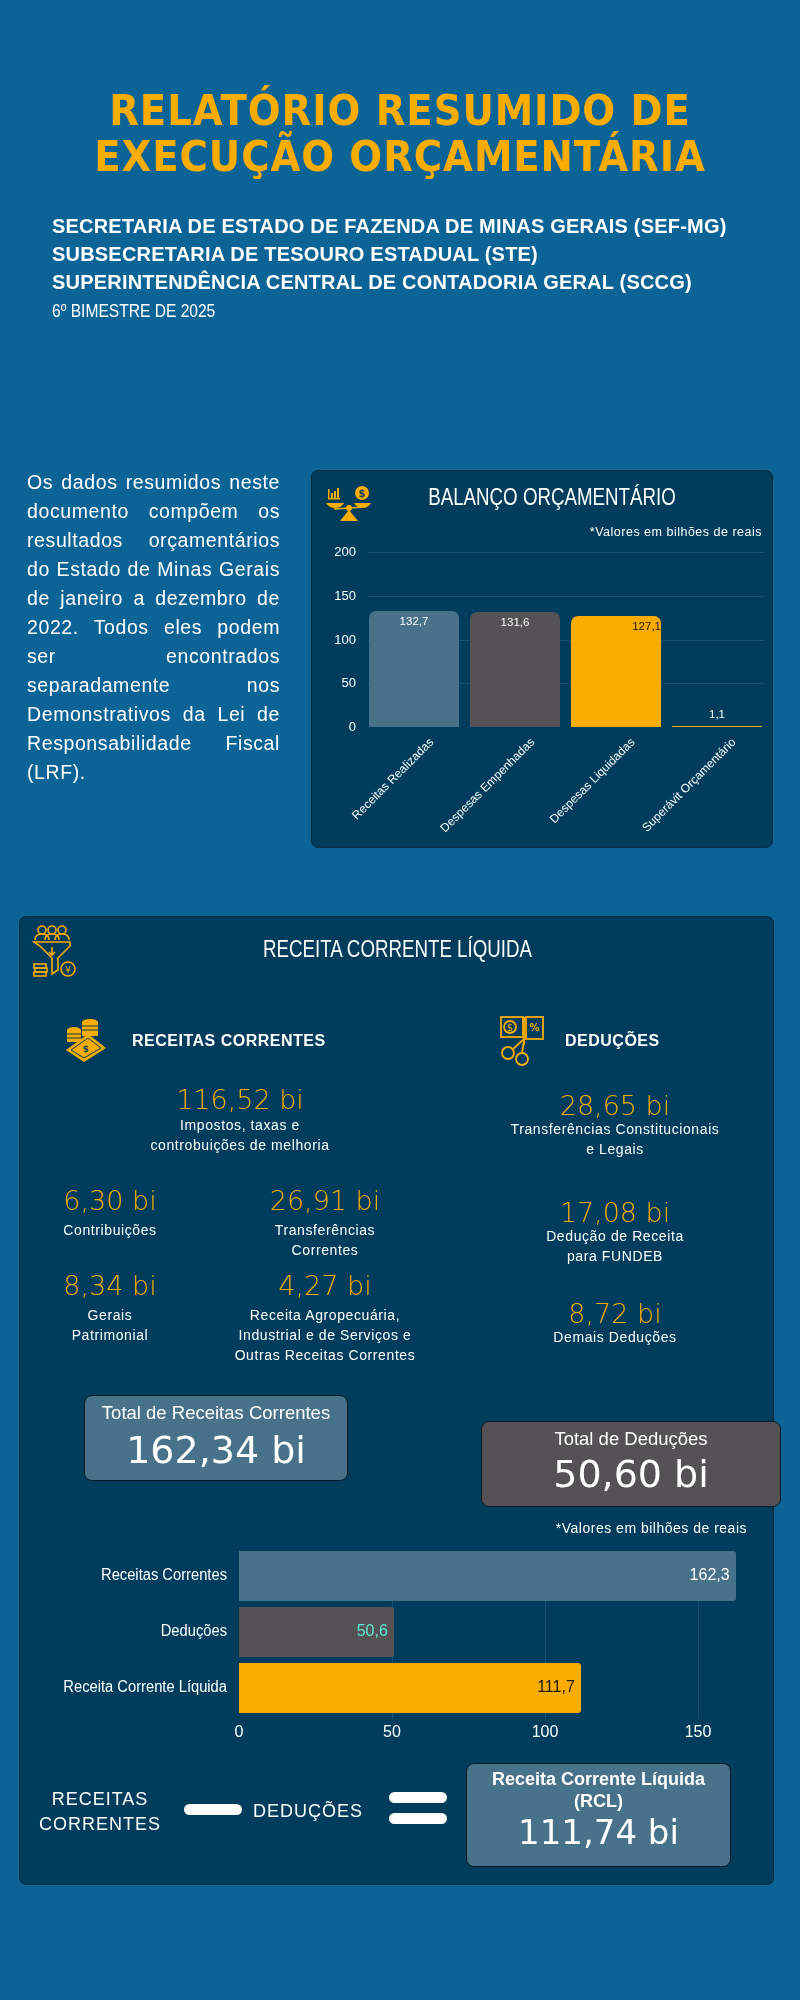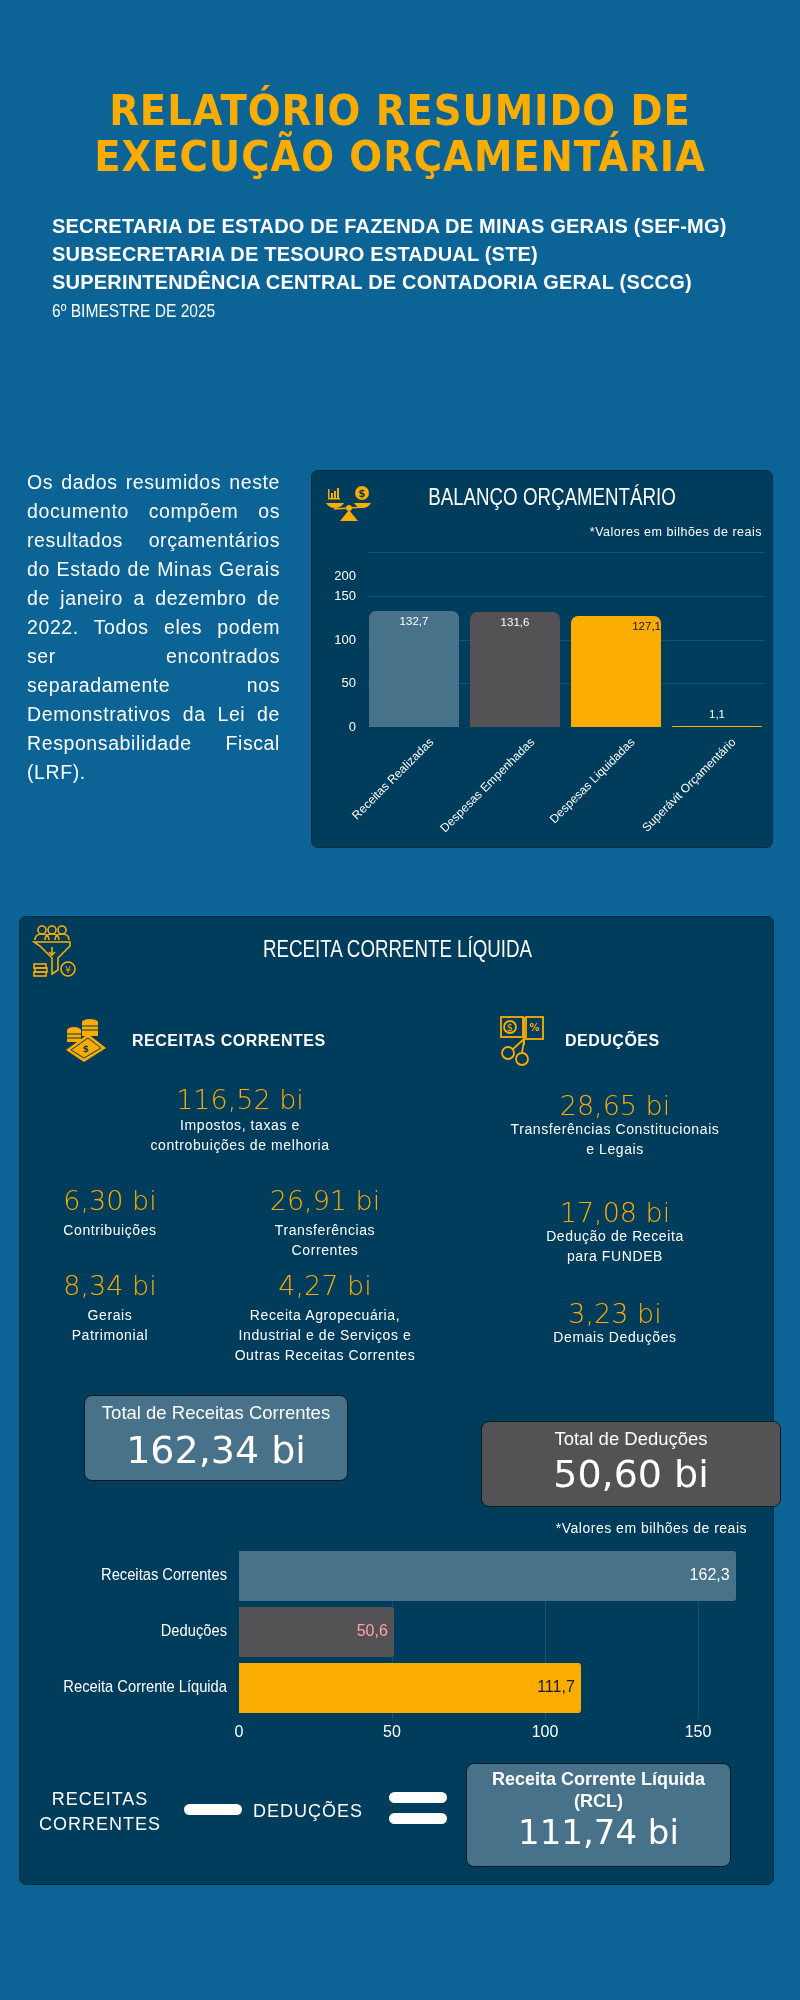--- a/index.html
+++ b/index.html
@@ -91,21 +91,21 @@
 
   <div id="c1-grid">
       <div class="ytick" style="left: 4px; top: 248px;">0</div>
       <div class="gridline" style="left: 56px; width: 397px; top: 212.25px;"></div>
       <div class="ytick" style="left: 4px; top: 204.25px;">50</div>
       <div class="gridline" style="left: 56px; width: 397px; top: 168.5px;"></div>
       <div class="ytick" style="left: 4px; top: 160.5px;">100</div>
       <div class="gridline" style="left: 56px; width: 397px; top: 124.75px;"></div>
       <div class="ytick" style="left: 4px; top: 116.75px;">150</div>
       <div class="gridline" style="left: 56px; width: 397px; top: 81px;"></div>
-      <div class="ytick" style="left: 4px; top: 73px; margin-top: 24px;">200</div>
+      <div class="ytick" style="left: 4px; top: 73px;">200</div>
     </div>
   <div id="c1-bars">
       <div class="vbar" style="left: 57px; width: 90px; top: 139.887px; height: 116.112px; background: rgb(71, 114, 137);"></div>
       <div class="vbar-label" style="left: 57px; top: 143.887px; color: rgb(255, 255, 255);">132,7</div>
       <div class="xlab" style="right: 346px; top: 264px;">Receitas Realizadas</div>
       <div class="vbar" style="left: 158px; width: 90px; top: 140.85px; height: 115.15px; background: rgb(84, 82, 84);"></div>
       <div class="vbar-label" style="left: 158px; top: 144.85px; color: rgb(255, 255, 255);">131,6</div>
       <div class="xlab" style="right: 245px; top: 264px;">Despesas Empenhadas</div>
       <div class="vbar" style="left: 259px; width: 90px; top: 144.787px; height: 111.212px; background: rgb(251, 172, 0);"></div>
       <div class="vbar-label" style="left: 259px; top: 148.787px; color: rgb(26, 26, 26); text-align: right;">127,1</div>
@@ -196,21 +196,21 @@
 
   <div class="stat" style="left:490px;width:210px;top:174px">
     <div class="v">28,65 bi</div>
     <div class="l" style="margin-top:-2px">Transferências Constitucionais e Legais</div>
   </div>
   <div class="stat" style="left:505px;width:180px;top:281px">
     <div class="v">17,08 bi</div>
     <div class="l" style="width:150px;margin:-2px auto 0">Dedução de Receita para FUNDEB</div>
   </div>
   <div class="stat" style="left:505px;width:180px;top:382px">
-    <div class="v">3,23 bi</div>
+    <div class="v">8,72 bi</div>
     <div class="l" style="margin-top:-2px">Demais Deduções</div>
   </div>
 
   <div class="total-box" style="left:64px;top:478px;width:264px;height:86px;background:#477289">
     <div class="tl">Total de Receitas Correntes</div>
     <div class="tv">162,34 bi</div>
   </div>
   <div class="total-box" style="left:461px;top:504px;width:300px;height:86px;background:#545254">
     <div class="tl">Total de Deduções</div>
     <div class="tv" style="margin-top:2px">50,60 bi</div>
@@ -223,21 +223,21 @@
       <div class="xtick" style="left: 352px; top: 806px;">50</div>
       <div class="vgrid" style="left: 525px; top: 634px; height: 168px;"></div>
       <div class="xtick" style="left: 505px; top: 806px;">100</div>
       <div class="vgrid" style="left: 678px; top: 634px; height: 168px;"></div>
       <div class="xtick" style="left: 658px; top: 806px;">150</div>
       <div class="hbar" style="left: 219px; top: 634px; width: 496.638px; background: rgb(71, 114, 137);"></div>
       <div class="hbar-label" style="left: 7px; top: 649px;">Receitas Correntes</div>
       <div class="hbar-val" style="left: 649.638px; width: 60px; top: 649px; color: rgb(255, 255, 255);">162,3</div>
       <div class="hbar" style="left: 219px; top: 690px; width: 154.836px; background: rgb(84, 82, 84);"></div>
       <div class="hbar-label" style="left: 7px; top: 705px;">Deduções</div>
-      <div class="hbar-val" style="left: 307.836px; width: 60px; top: 705px; color: #fca5a5;">50,6</div>
+      <div class="hbar-val" style="left: 307.836px; width: 60px; top: 705px; color: #5eead4;">50,6</div>
       <div class="hbar" style="left: 219px; top: 746px; width: 341.802px; background: rgb(251, 172, 0);"></div>
       <div class="hbar-label" style="left: 7px; top: 761px;">Receita Corrente Líquida</div>
       <div class="hbar-val" style="left: 494.802px; width: 60px; top: 761px; color: rgb(26, 26, 26);">111,7</div>
     </div>
 
   <div class="eq-text" style="left:5px;width:150px;top:870px">RECEITAS CORRENTES</div>
   <div class="pill" style="left:164px;top:887px;width:58px;height:11px"></div>
   <div class="eq-text" style="left:233px;top:882px">DEDUÇÕES</div>
   <div class="pill" style="left:369px;top:875px;width:58px;height:11px"></div>
   <div class="pill" style="left:369px;top:896px;width:58px;height:11px"></div>

